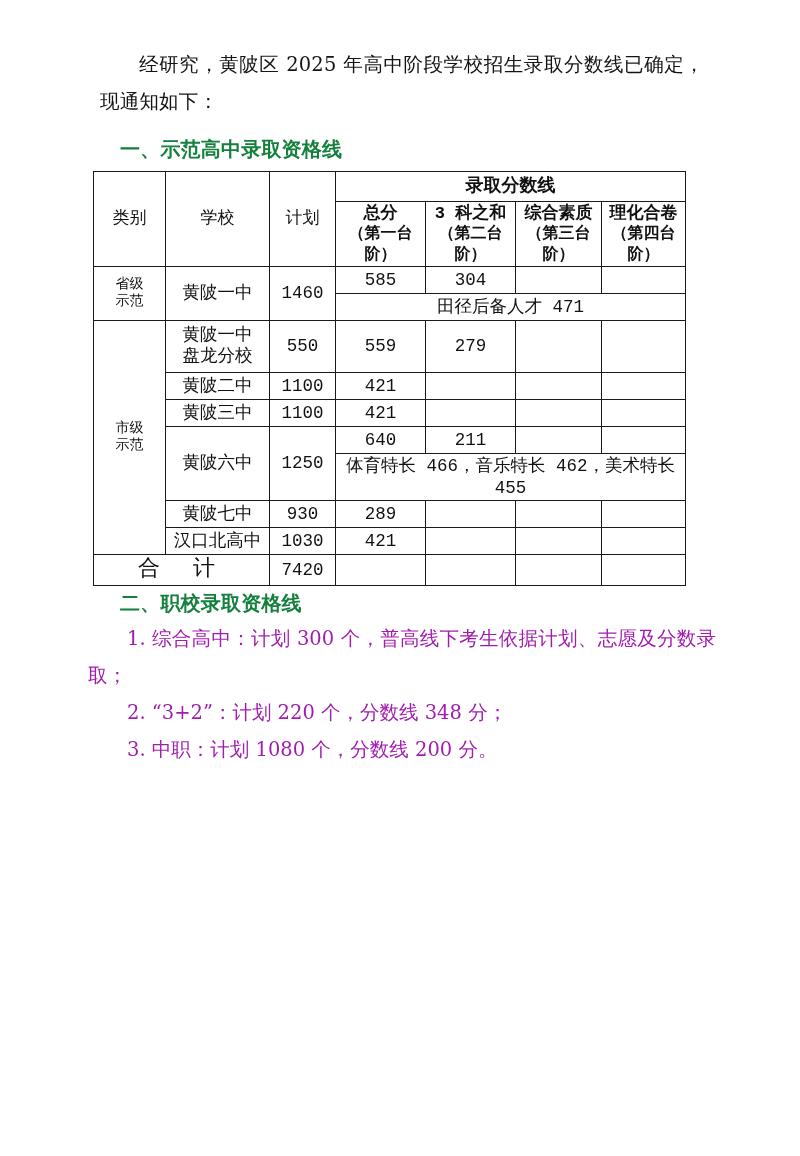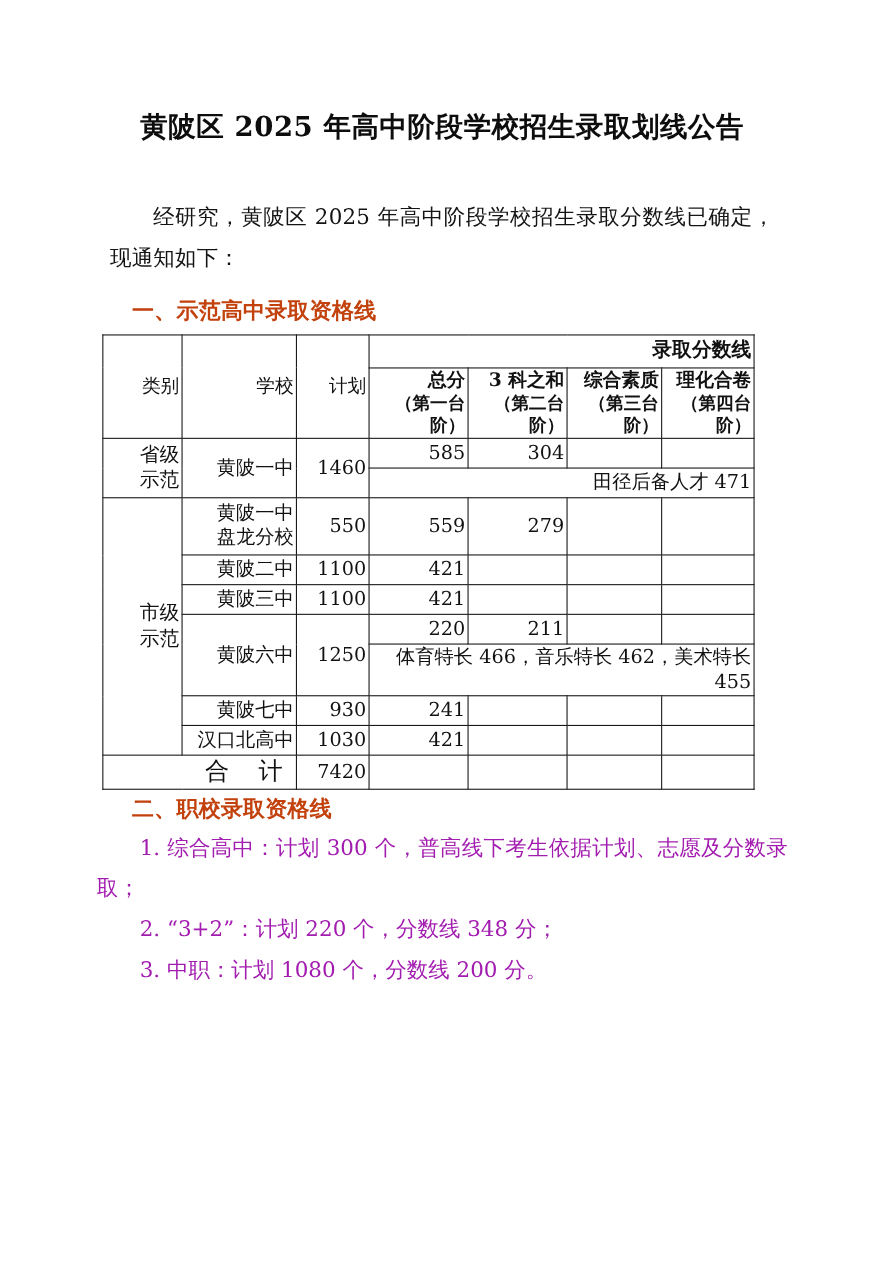--- a/index.html
+++ b/index.html
@@ -57,21 +57,21 @@
   }
   .para.first {
     margin-top: 46px;
   }
   .section-heading {
     font-size: 20px;
     font-weight: bold;
     line-height: 34px;
     margin: 0;
     text-indent: 1.6em;
-    color: #c2410c;
+    color: #15803d;
     letter-spacing: 0.2px;
   }
   .list-item {
     font-size: 19.5px;
     line-height: 37px;
     margin: 0;
     text-indent: 2em;
     text-align: justify;
     text-justify: inter-ideograph;
     color: #a21caf;
@@ -91,58 +91,58 @@
   table.score-table {
     border-collapse: collapse;
     width: 592px;
     table-layout: fixed;
     font-size: 17.5px;
     color: #111111;
   }
   table.score-table td,
   table.score-table th {
     border: 1.3px solid #1a1a1a;
-    text-align: right;
+    text-align: center;
     vertical-align: middle;
     padding: 1px 2px;
     font-weight: normal;
     line-height: 1.26;
+    font-family: Liberation Mono, monospace;
   }
   table.score-table th {
     font-weight: bold;
   }
   .col-cat   { width: 72px; }
   .col-sch   { width: 104px; }
   .col-plan  { width: 66px; }
   .col-s1    { width: 90px; }
   .col-s2    { width: 90px; }
   .col-s3    { width: 86px; }
   .col-s4    { width: 84px; }
 
   .hdr-group { height: 30px; font-size: 18px; }
   .hdr-sub   { height: 56px; font-size: 17px; }
   .hdr-sub .sub-l1 { display: block; }
   .hdr-sub .sub-l2 { display: block; font-size: 16px; }
 
-  .cat-cell { font-weight: bold; font-size: 18px; }
+  .cat-cell { font-weight: bold; font-size: 14px; }
   .cat-cell .cl { display: block; line-height: 1.25; }
 
   .row-h      { height: 27px; }
   .row-h-tall { height: 52px; }
   .school-2l .sl { display: block; line-height: 1.24; }
   .note-cell { font-size: 17.5px; margin-top: 20px; }
   .total-label { font-weight: normal; letter-spacing: 0.45em; font-size: 22px; }
 </style>
 </head>
 <body>
 
 <div class="page">
   <div class="content">
 
-    <h1 class="doc-title">黄陂区 2025 年高中阶段学校招生录取划线公告</h1>
 
     <p class="para indent first">经研究，黄陂区 2025 年高中阶段学校招生录取分数线已确定，现通知如下：</p>
 
     <h2 class="section-heading">一、示范高中录取资格线</h2>
 
     <div class="score-table-wrap">
       <table class="score-table">
         <colgroup>
           <col class="col-cat">
             <col class="col-sch">
@@ -226,33 +226,33 @@
             <td>1100</td>
             <td>421</td>
             <td></td>
             <td></td>
             <td></td>
           </tr>
 
           <tr class="row-h">
             <td rowspan="2">黄陂六中</td>
             <td rowspan="2">1250</td>
-            <td>220</td>
+            <td>640</td>
             <td>211</td>
             <td></td>
             <td></td>
           </tr>
           <tr class="row-h">
             <td colspan="4" class="note-cell">体育特长 466，音乐特长 462，美术特长 455</td>
           </tr>
 
           <tr class="row-h">
             <td>黄陂七中</td>
             <td>930</td>
-            <td>241</td>
+            <td>289</td>
             <td></td>
             <td></td>
             <td></td>
           </tr>
 
           <tr class="row-h">
             <td>汉口北高中</td>
             <td>1030</td>
             <td>421</td>
             <td></td>

